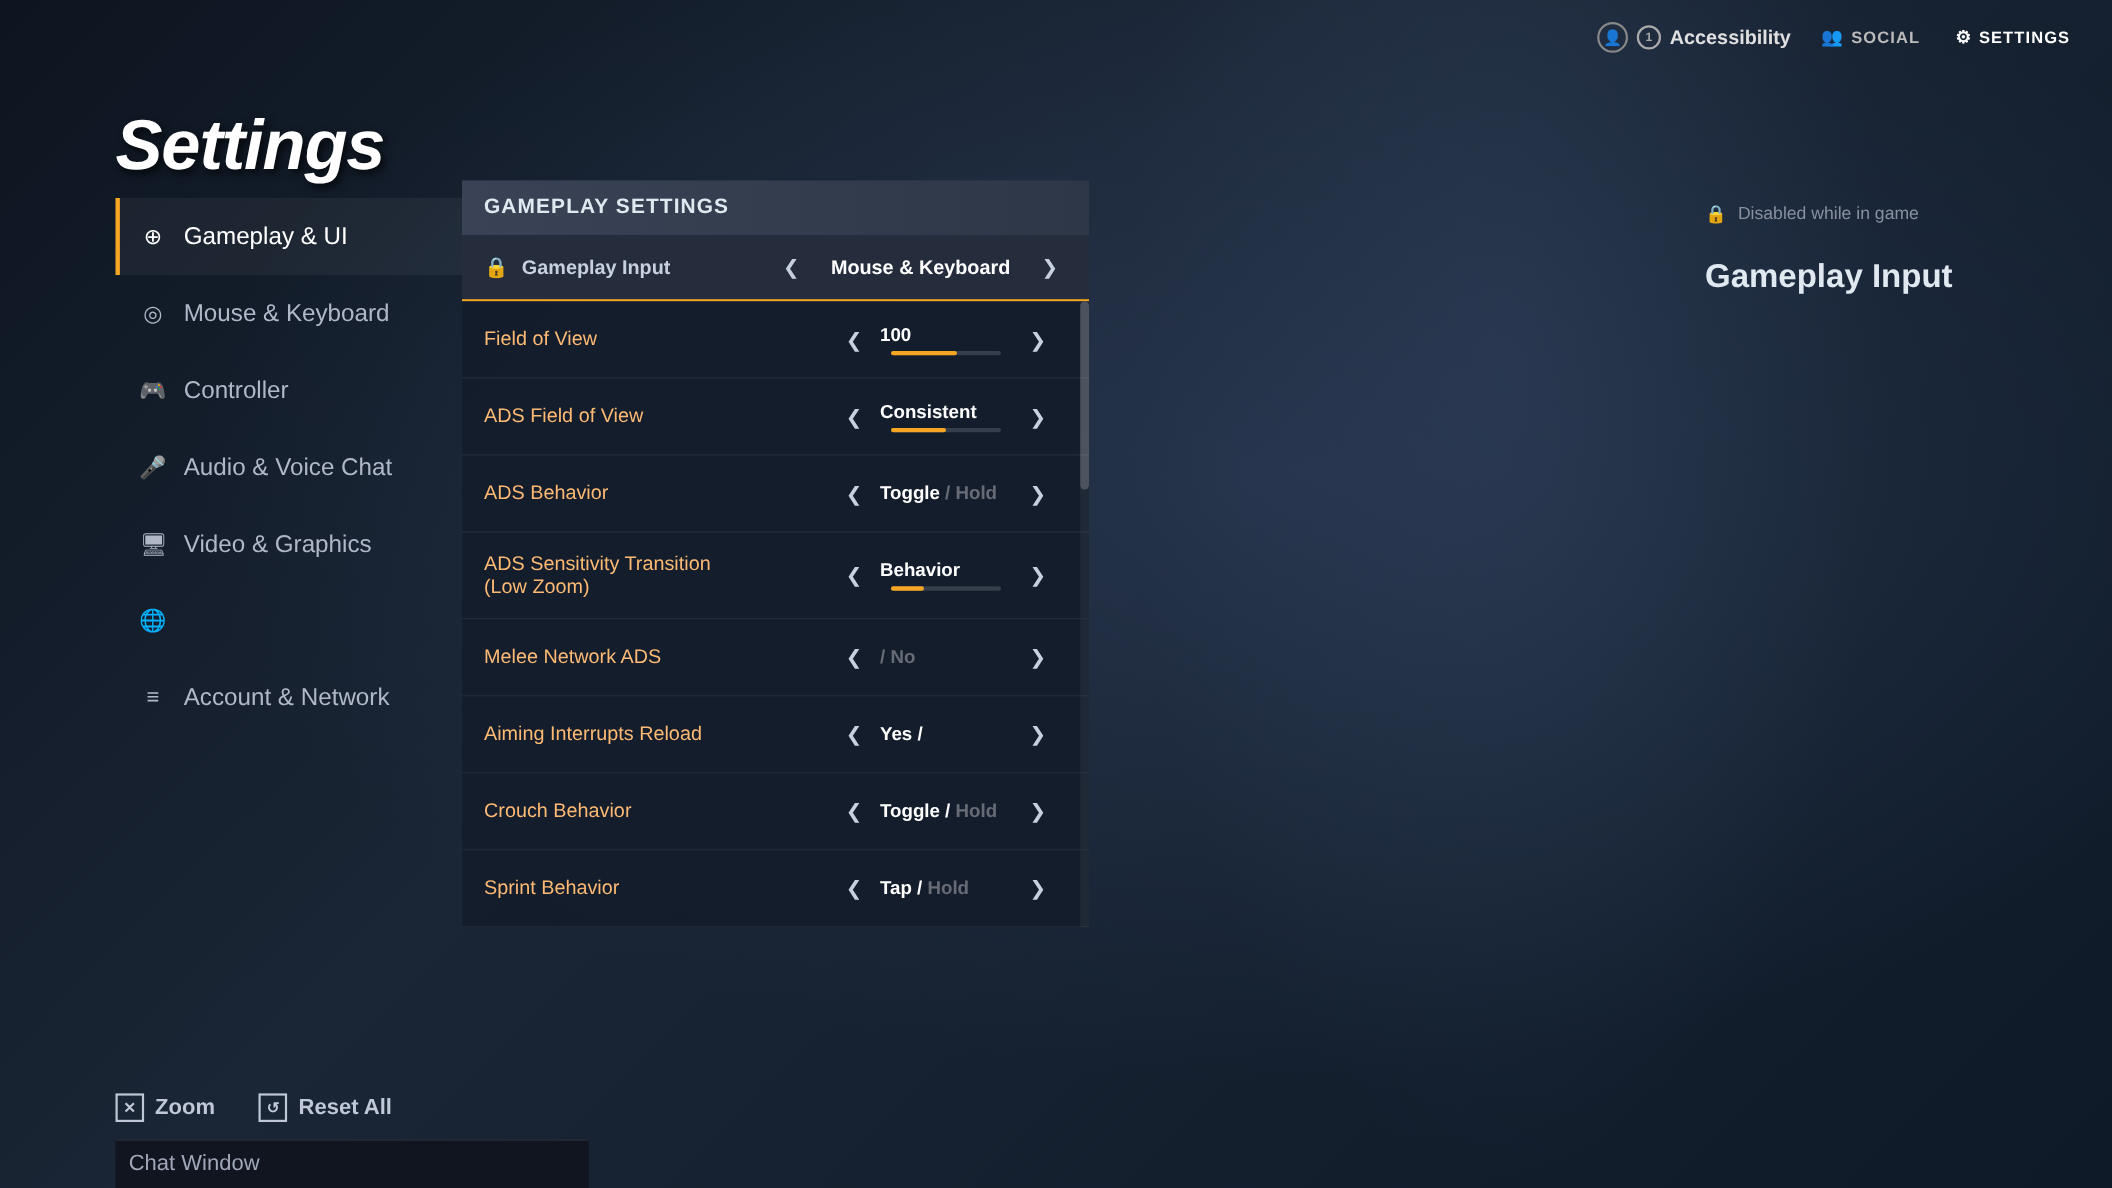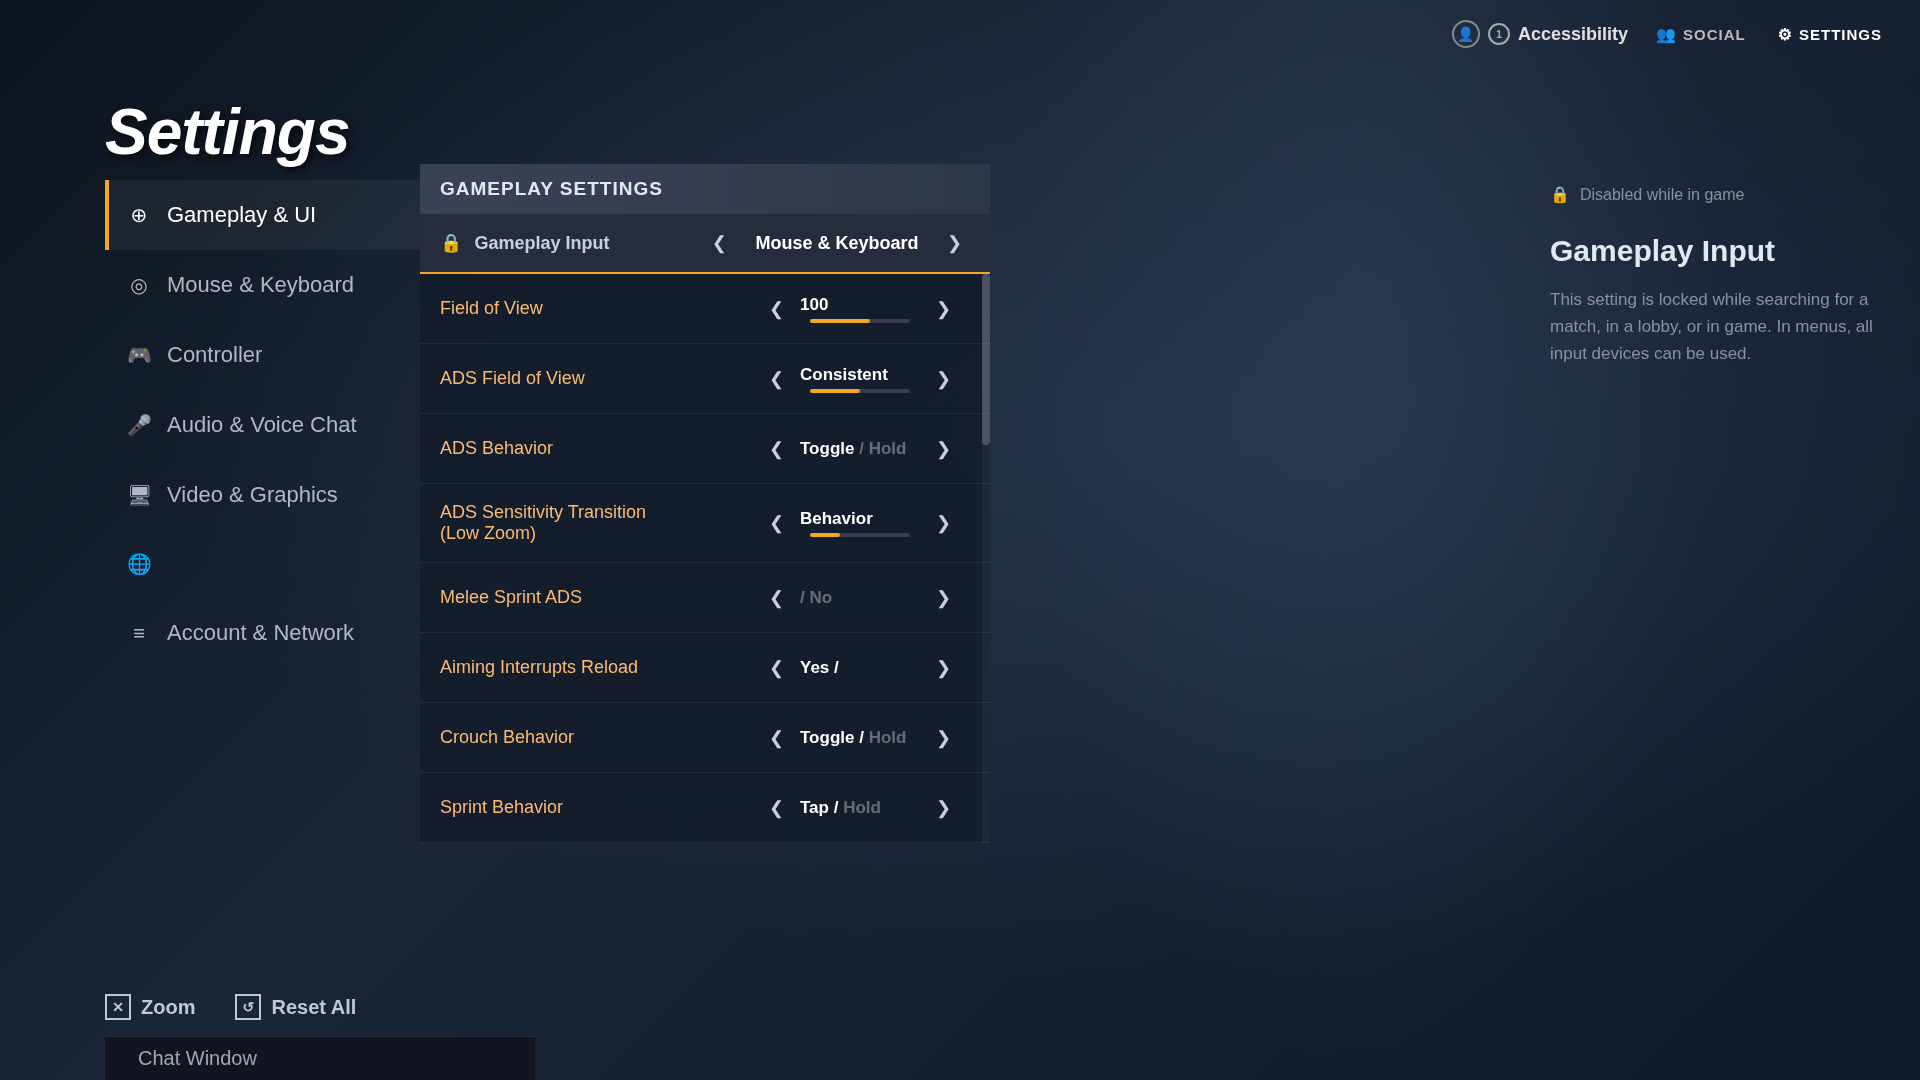--- a/index.html
+++ b/index.html
@@ -333,21 +333,21 @@
       justify-content: center;
       font-size: 14px;
     }
 
     .chat-window-bar {
       position: absolute;
       bottom: 0;
       left: 105px;
       width: 430px;
       background: rgba(15, 20, 30, 0.9);
-      padding: 10px 33px;
+      padding: 10px 12px;
       color: #a0a8b8;
       font-size: 20px;
       border-top: 1px solid rgba(255,255,255,0.1);
     }
 
     
     .scrollbar {
       position: absolute;
       right: 0;
       top: 0;
@@ -486,21 +486,21 @@
           <span class="setting-value">Behavior</span>
           <div class="slider-track" style="width:100px;">
             <div class="slider-fill" style="width:30%;"></div>
           </div>
         </div>
         <button class="arrow-btn">❯</button>
       </div>
     </div>
 
     <div class="setting-row">
-      <span class="setting-name">Melee Sprint ADS</span>
+      <span class="setting-name">Melee Network ADS</span>
       <div class="setting-control">
         <button class="arrow-btn">❮</button>
         <span class="setting-value">
           <span style="color:rgba(255,255,255,0.35);">/ No</span>
         </span>
         <button class="arrow-btn">❯</button>
       </div>
     </div>
 
     <div class="setting-row">
@@ -544,21 +544,20 @@
     </div>
   </div>
 </div>
 
 <div class="info-panel">
   <div class="info-locked">
     <span>🔒</span>
     <span>Disabled while in game</span>
   </div>
   <div class="info-title">Gameplay Input</div>
-  <div class="info-text">This setting is locked while searching for a match, in a lobby, or in game. In menus, all input devices can be used.</div>
 </div>
 
 <div class="bottom-actions">
   <div class="bottom-btn">
     <div class="btn-icon">✕</div>
     <span>Zoom</span>
   </div>
   <div class="bottom-btn">
     <div class="btn-icon">↺</div>
     <span>Reset All</span>

